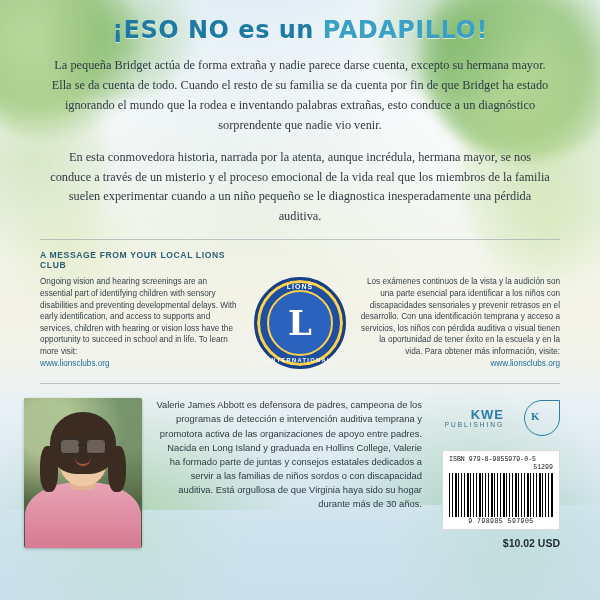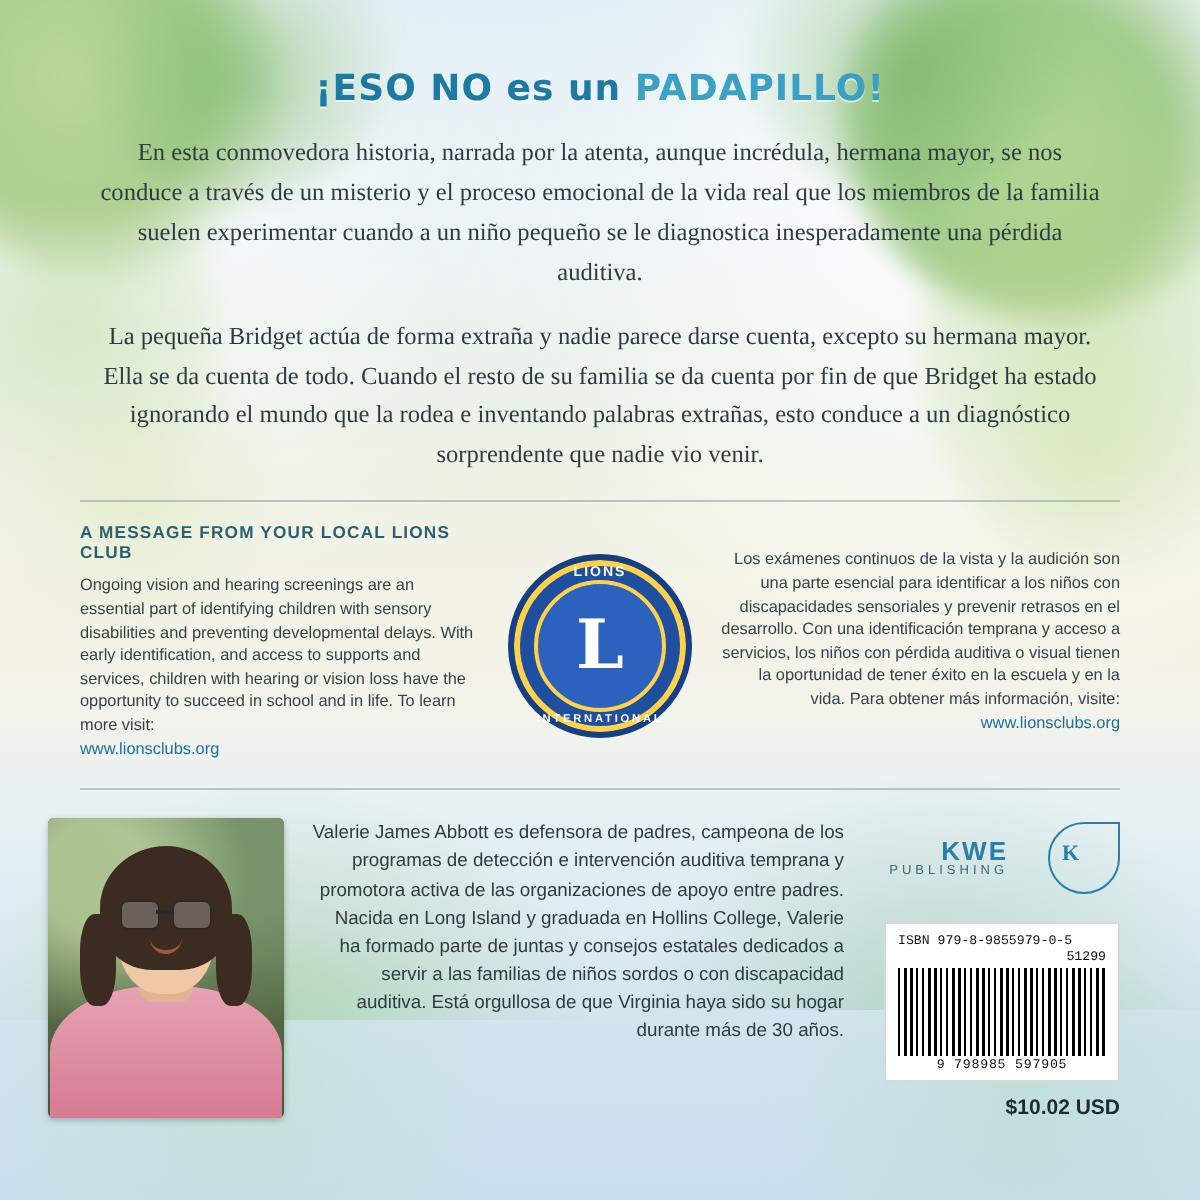--- a/index.html
+++ b/index.html
@@ -32,24 +32,24 @@
   .b8{left:0px;top:180px;width:140px;height:140px;background:radial-gradient(circle at 50% 50%, #d6e6ad 0%, rgba(214,230,173,0) 70%);opacity:.4;}
   .b9{left:-10px;bottom:-50px;width:260px;height:180px;background:radial-gradient(circle at 50% 40%, #bfe0cf 0%, rgba(191,224,207,0) 72%);opacity:.6;}
   .b10{right:-30px;bottom:-60px;width:240px;height:180px;background:radial-gradient(circle at 50% 40%, #b9dccd 0%, rgba(185,220,205,0) 72%);opacity:.55;}
   .hillsL{position:absolute;left:-20px;bottom:90px;width:320px;height:120px;background:radial-gradient(ellipse at 50% 100%, rgba(160,205,150,.55) 0%, rgba(160,205,150,0) 70%);}
   .hillsR{position:absolute;right:-20px;bottom:95px;width:300px;height:120px;background:radial-gradient(ellipse at 50% 100%, rgba(150,200,160,.5) 0%, rgba(150,200,160,0) 70%);}
 
   .content{position:relative;z-index:3;}
 
   .title{
     text-align:center;
-    margin:34px 0 0 0;
+    margin:16px 0 0 0;
     font-family:"DejaVu Sans", sans-serif;
     font-weight:bold;
-    font-size:18px;
+    font-size:24px;
     letter-spacing:.5px;
     color:#1d7aa2;
     text-shadow:0 1px 0 rgba(255,255,255,.6);
   }
   .title .accent{color:#3aa0c4;}
 
   .blurb{
     margin:12px 48px 0 48px;
     text-align:center;
     color:#2f3b43;
@@ -58,21 +58,21 @@
     font-family:"Liberation Serif", serif;
   }
   .blurb p{margin:0 0 12px 0;}
 
   .hr{
     height:1px;background:rgba(120,140,150,.45);
     margin:6px 40px 0 40px;
   }
 
   .mid{
-    display:flex;margin:10px 40px 0 40px;gap:10px;align-items:center;
+    display:flex;margin:10px 40px 0 40px;gap:10px;align-items:flex-end;
   }
   .col{width:200px;}
   .col h4{
     margin:0 0 6px 0;font-size:8.6px;letter-spacing:.6px;
     font-weight:bold;color:#2c5f74;text-transform:uppercase;
   }
   .col p{
     margin:0;font-size:8.2px;line-height:1.42;color:#36424a;
     font-family:"Liberation Sans", sans-serif;
   }
@@ -198,22 +198,22 @@
   <div class="blob b10"></div>
   <div class="hillsL"></div>
   <div class="hillsR"></div>
 
   <div class="content">
     <div class="title">
       <span>¡ESO NO es un </span><span class="accent">PADAPILLO!</span>
     </div>
 
     <div class="blurb">
+      <p>La pequeña Bridget actúa de forma extraña y nadie parece darse cuenta, excepto su hermana mayor. Ella se da cuenta de todo. Cuando el resto de su familia se da cuenta por fin de que Bridget ha estado ignorando el mundo que la rodea e inventando palabras extrañas, esto conduce a un diagnóstico sorprendente que nadie vio venir.</p>
       <p>En esta conmovedora historia, narrada por la atenta, aunque incrédula, hermana mayor, se nos conduce a través de un misterio y el proceso emocional de la vida real que los miembros de la familia suelen experimentar cuando a un niño pequeño se le diagnostica inesperadamente una pérdida auditiva.</p>
-      <p>La pequeña Bridget actúa de forma extraña y nadie parece darse cuenta, excepto su hermana mayor. Ella se da cuenta de todo. Cuando el resto de su familia se da cuenta por fin de que Bridget ha estado ignorando el mundo que la rodea e inventando palabras extrañas, esto conduce a un diagnóstico sorprendente que nadie vio venir.</p>
     </div>
 
     <div class="hr"></div>
 
     <div class="mid">
       <div class="col left">
         <h4>A MESSAGE FROM YOUR LOCAL LIONS CLUB</h4>
         <p>Ongoing vision and hearing screenings are an essential part of identifying children with sensory disabilities and preventing developmental delays. With early identification, and access to supports and services, children with hearing or vision loss have the opportunity to succeed in school and in life. To learn more visit:</p>
         <p><a href="#">www.lionsclubs.org</a></p>
       </div>

